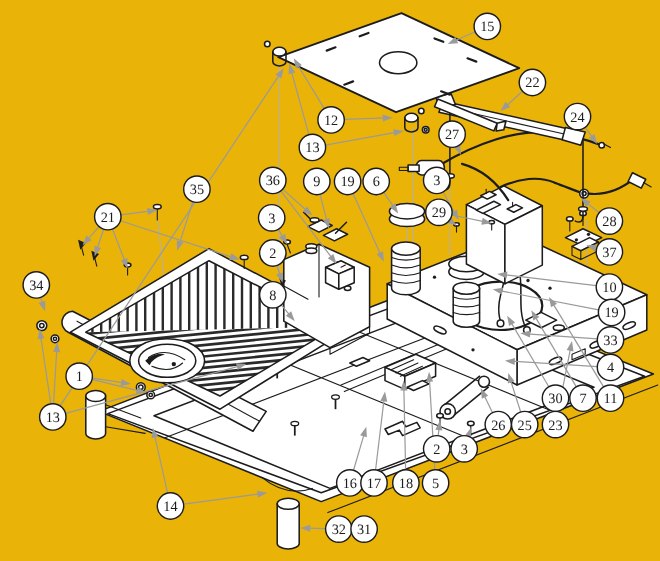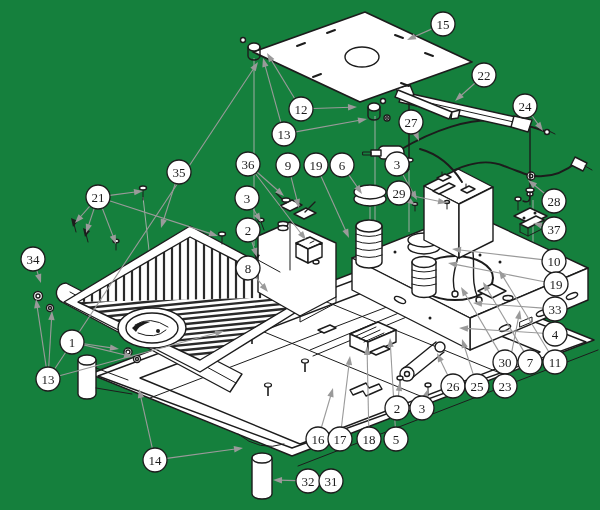--- a/index.html
+++ b/index.html
@@ -1,16 +1,16 @@
 <!DOCTYPE html>
 <html><head>
 <meta charset="utf-8">
 <style>
   html,body{margin:0;padding:0;background:#ffffff;}
-  .stage{position:relative;width:600px;height:510px;background:#15803d;overflow:hidden;
+  .stage{position:relative;width:600px;height:510px;background:#eab308;overflow:hidden;
          font-family:"Liberation Sans", sans-serif;}
   svg{display:block;}
   .part{stroke:#1c1c1c;stroke-width:1.4;fill:none;stroke-linejoin:round;stroke-linecap:round;}
   .part-f{stroke:#1c1c1c;stroke-width:1.4;fill:#ffffff;stroke-linejoin:round;stroke-linecap:round;}
   .thin{stroke-width:1;}
   .thick{stroke-width:2;}
   .proj{stroke:#b0b0b0;stroke-width:0.9;fill:none;}
   .balloon-text{font-family:"Liberation Serif","DejaVu Serif",serif;font-size:13px;fill:#1c1c1c;}
 </style>
 </head>

